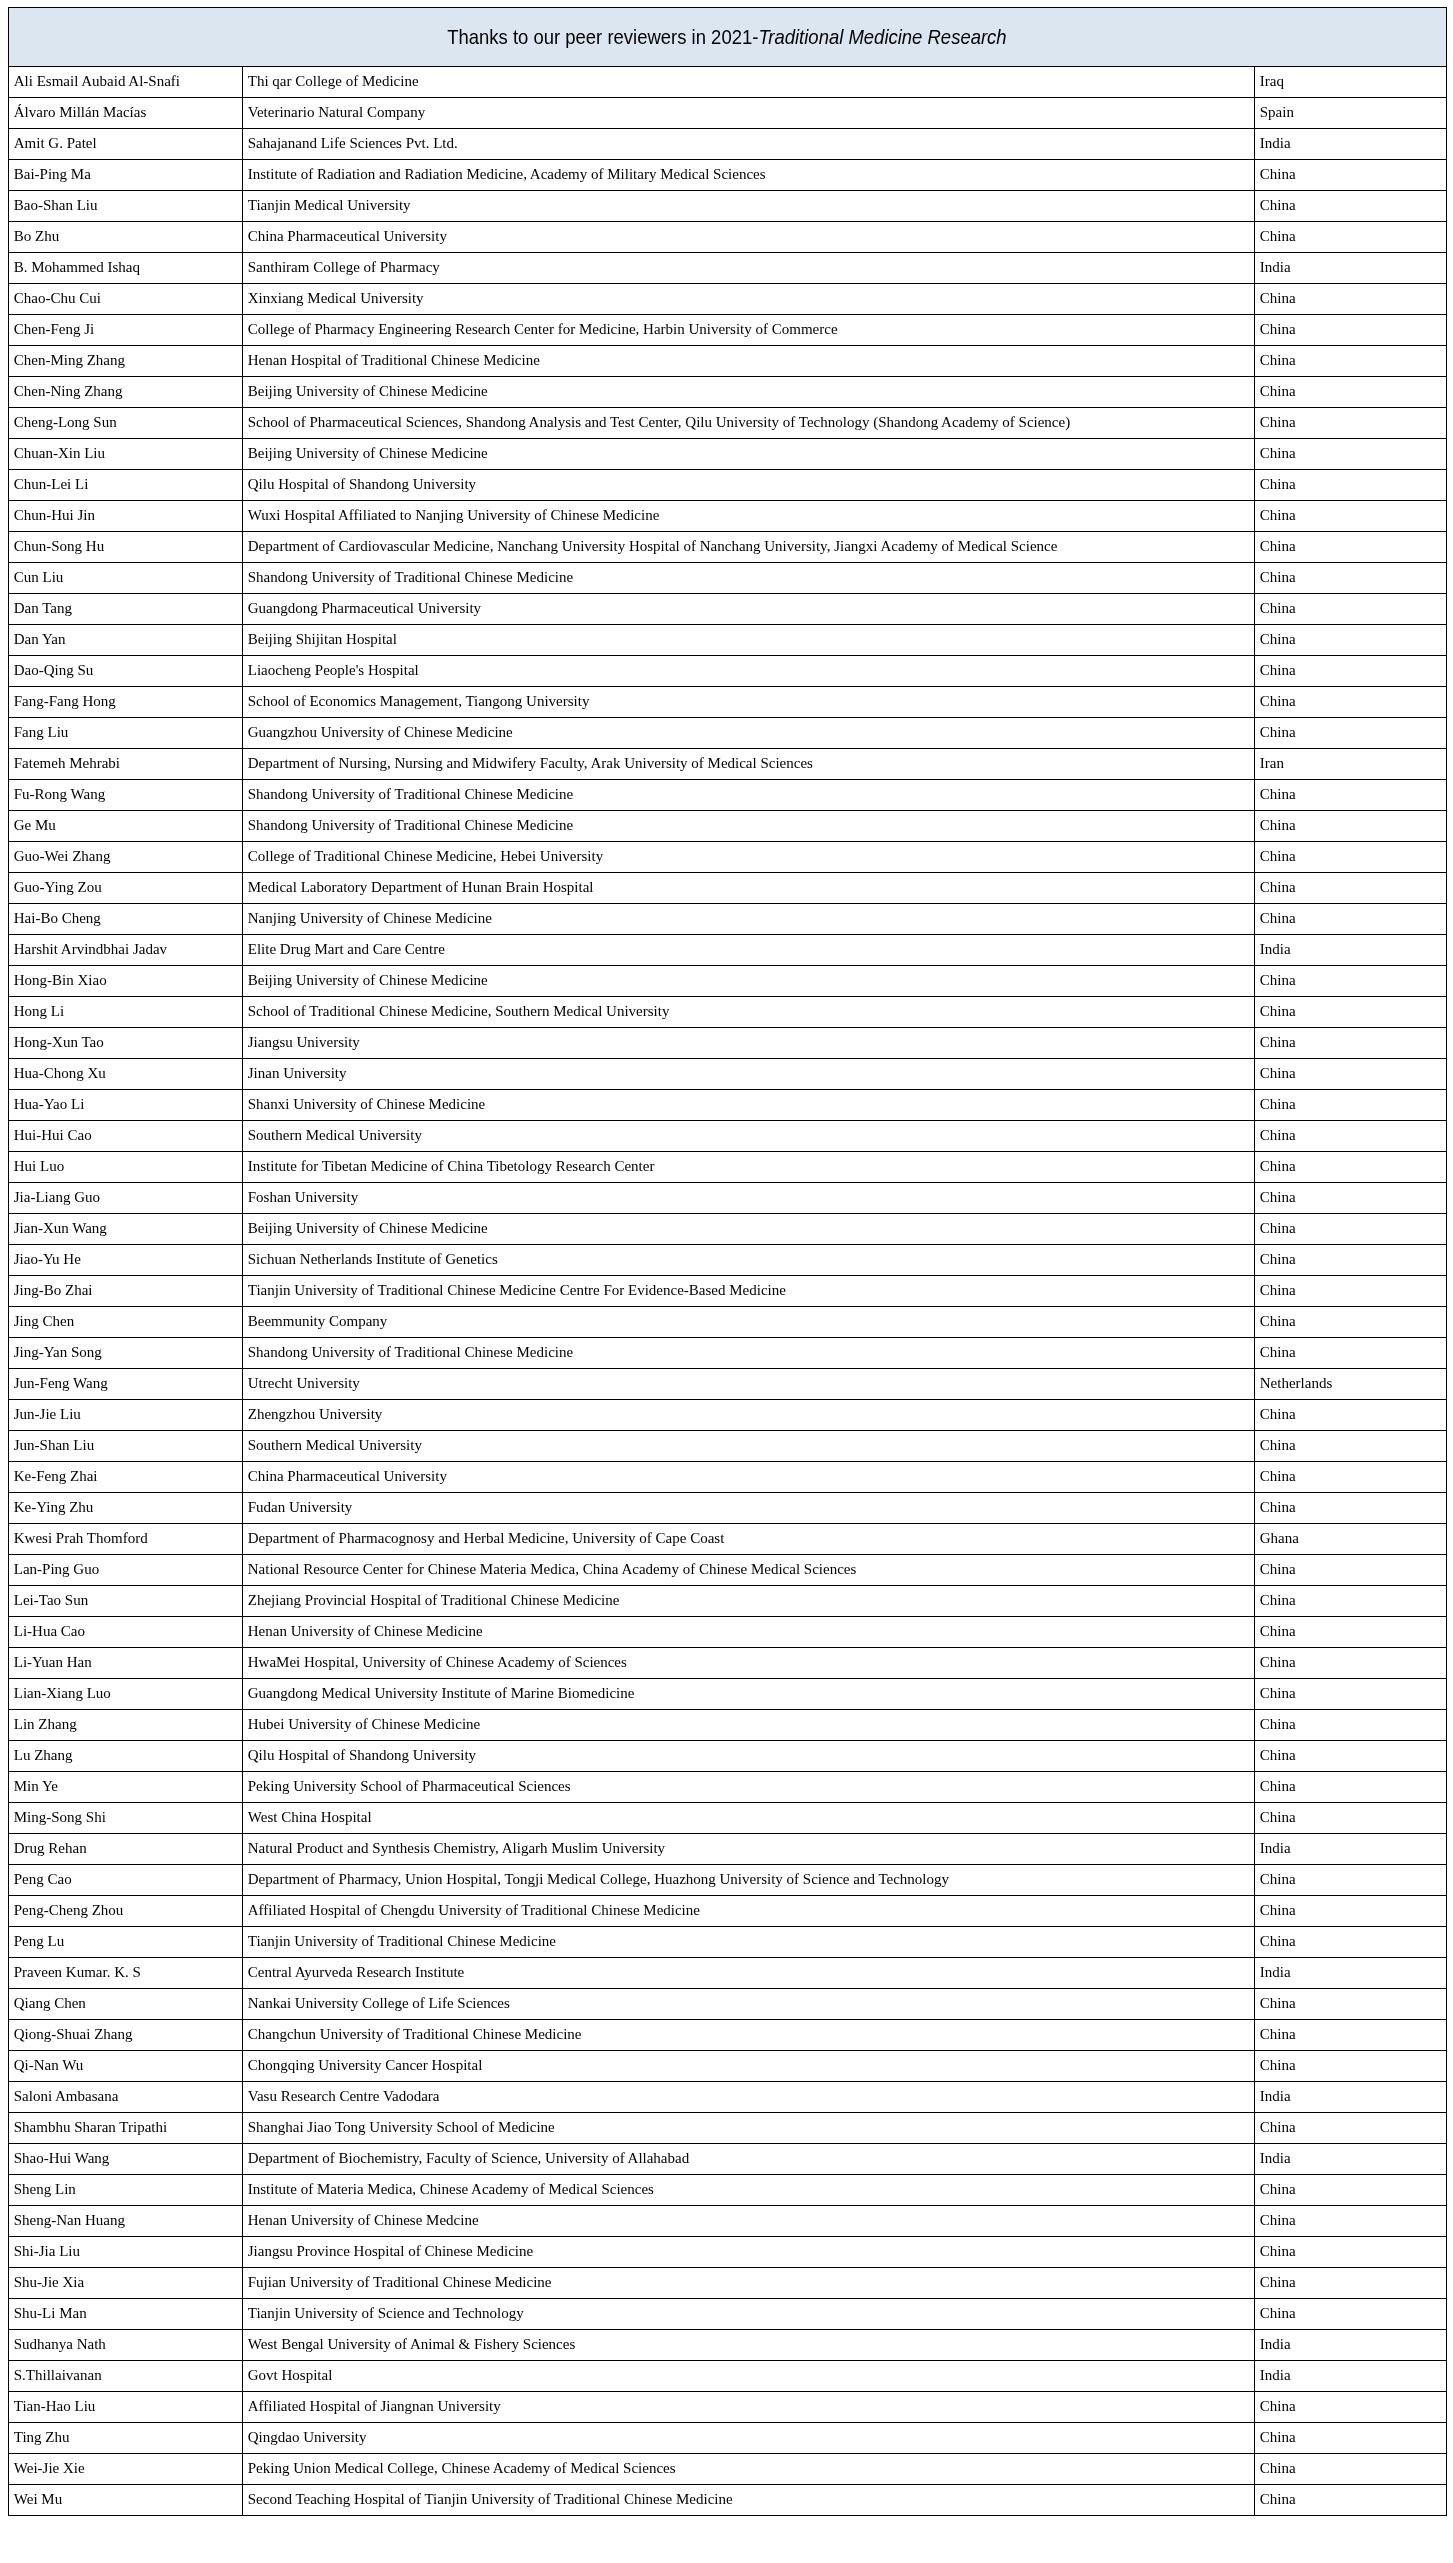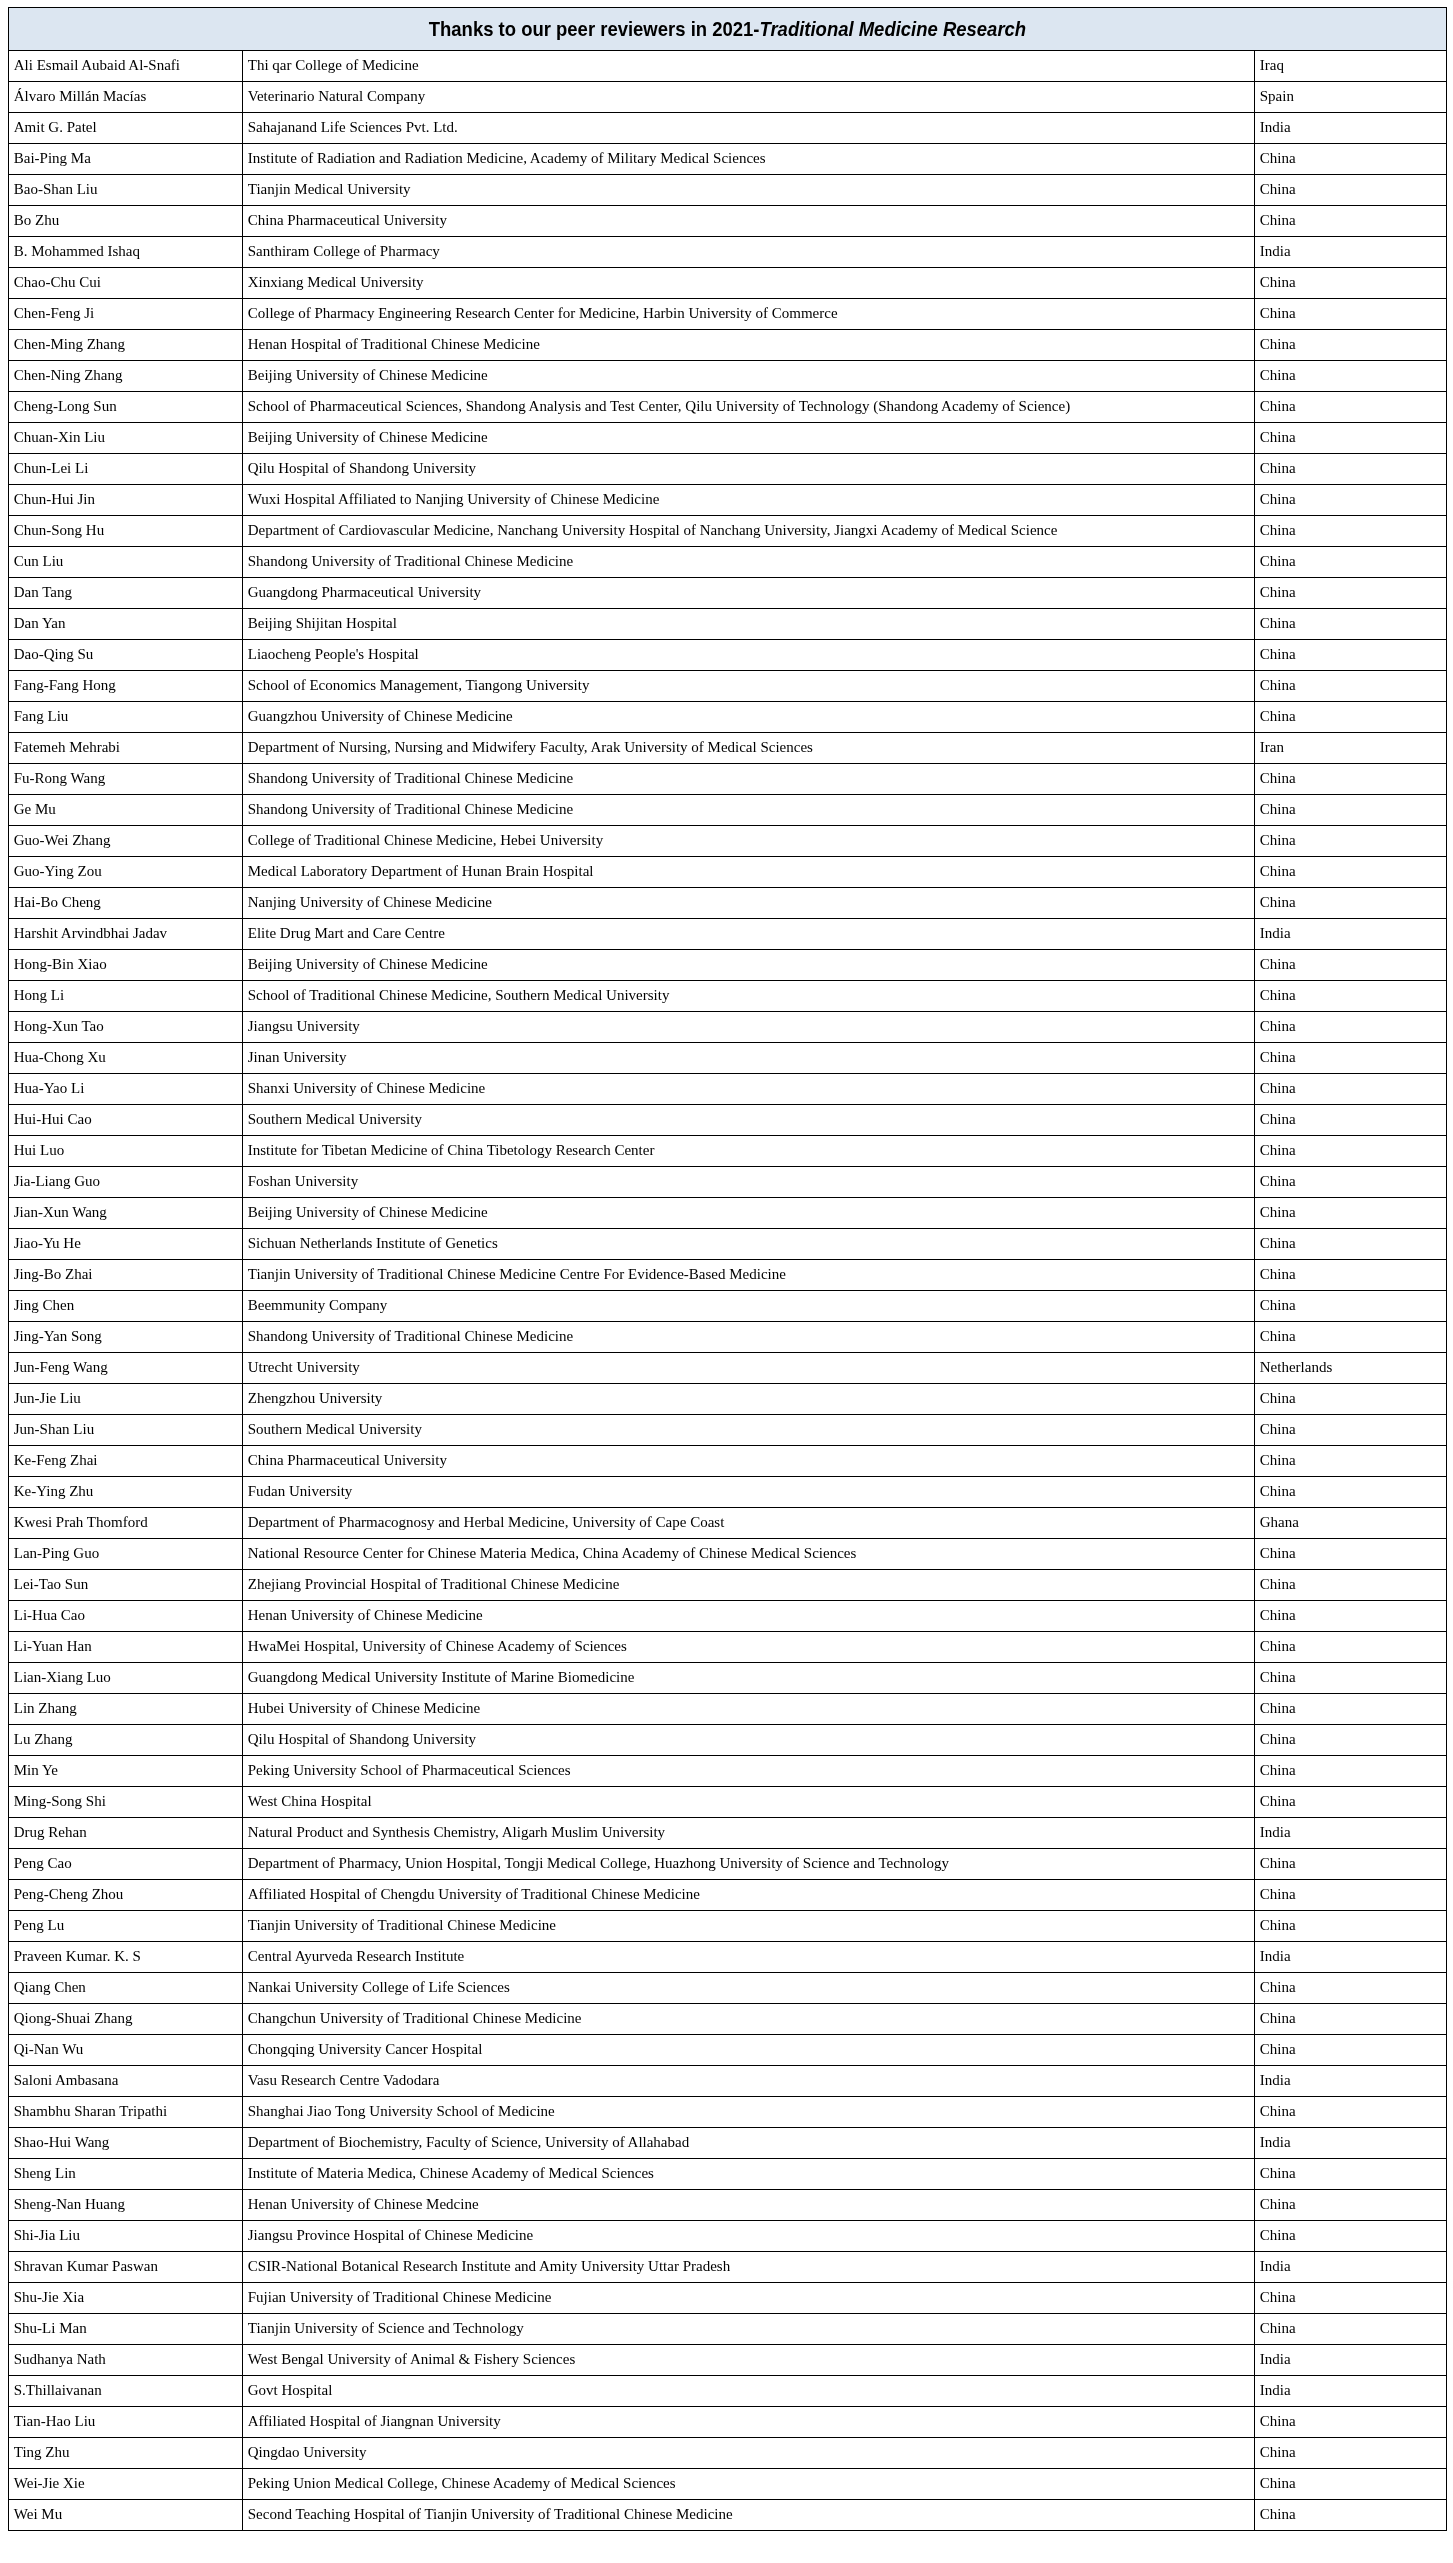--- a/index.html
+++ b/index.html
@@ -32,24 +32,24 @@
     box-sizing: border-box;
     overflow: hidden;
     white-space: nowrap;
     vertical-align: middle;
   }
   td.title-cell {
     height: 32px;
     background: #dce6f1;
     text-align: center;
     font-family: "Liberation Sans", sans-serif;
-    font-weight: bold;
+    font-weight: normal;
     font-size: 21px;
     color: #000;
-    padding: 9px;
+    padding: 17px;
   }
   .title-squeeze {
     display: inline-block;
     transform: scaleX(0.88);
     transform-origin: center;
     white-space: nowrap;
   }
   .title-journal { font-style: italic; }
 
   td.cell {
@@ -425,25 +425,20 @@
     <td class="cell">Sheng-Nan Huang</td>
     <td class="cell">Henan University of Chinese Medcine</td>
     <td class="cell">China</td>
   </tr>
         <tr>
     <td class="cell">Shi-Jia Liu</td>
     <td class="cell">Jiangsu Province Hospital of Chinese Medicine</td>
     <td class="cell">China</td>
   </tr>
         <tr>
-    <td class="cell">Shravan Kumar Paswan</td>
-    <td class="cell">CSIR-National Botanical Research Institute and Amity University Uttar Pradesh</td>
-    <td class="cell">India</td>
-  </tr>
-        <tr>
     <td class="cell">Shu-Jie Xia</td>
     <td class="cell">Fujian University of Traditional Chinese Medicine</td>
     <td class="cell">China</td>
   </tr>
         <tr>
     <td class="cell">Shu-Li Man</td>
     <td class="cell">Tianjin University of Science and Technology</td>
     <td class="cell">China</td>
   </tr>
         <tr>

